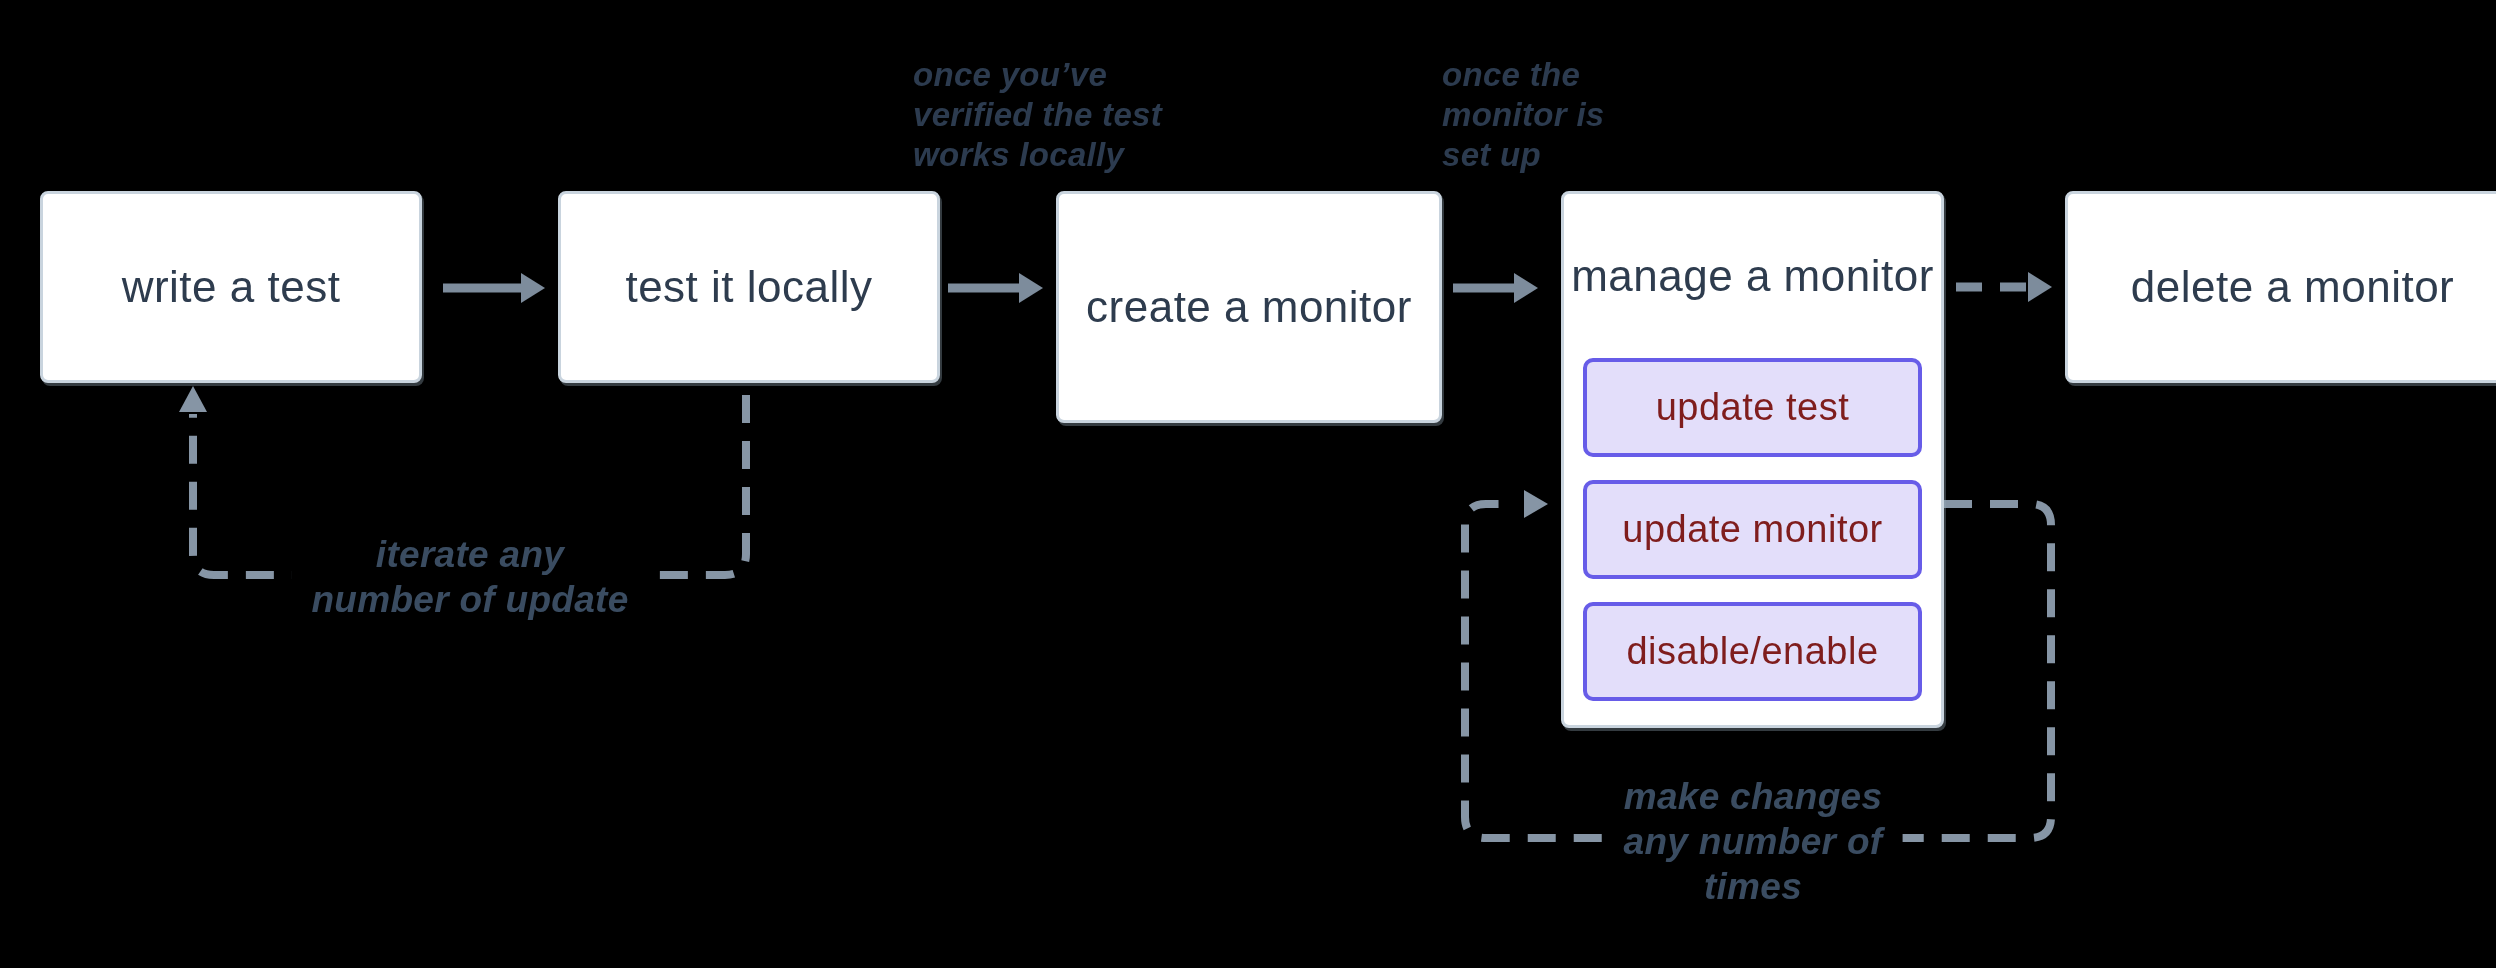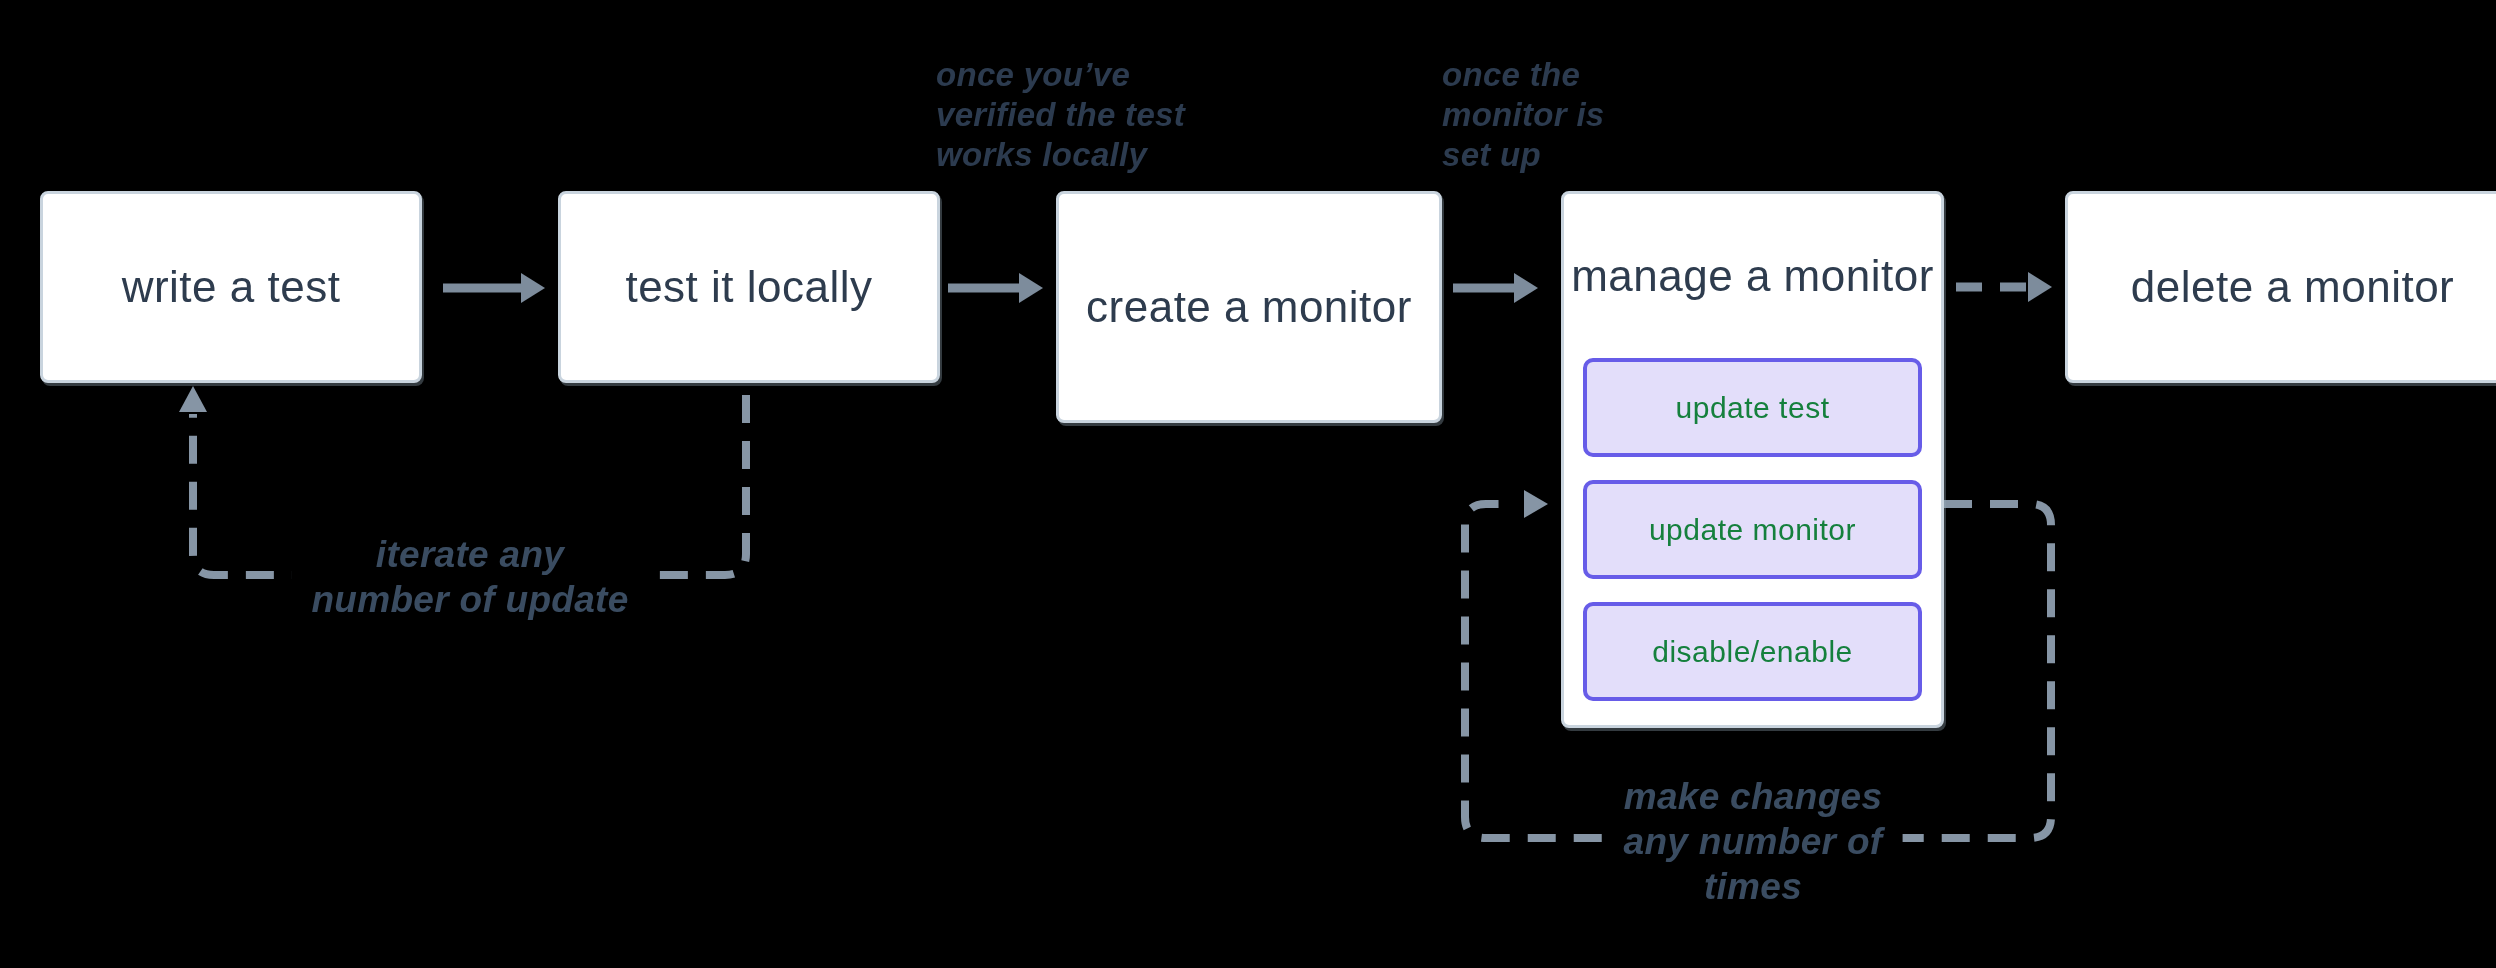--- a/index.html
+++ b/index.html
@@ -64,38 +64,38 @@
   }
   .sub-node {
     margin: 0 19px 23px 19px;
     height: 99px;
     background: #e3defa;
     border: 4px solid #675ce8;
     border-radius: 10px;
     display: flex; align-items: center; justify-content: center;
   }
   .sub-label {
-    font-size: 30px;
+    font-size: 38px;
     font-weight: 500;
-    color: #15803d;
+    color: #7f1d1d;
     letter-spacing: 0.5px;
     white-space: nowrap;
   }
 
   .annotation {
     position: absolute;
     z-index: 2;
     font-style: italic;
     font-weight: 700;
     font-size: 33px;
     line-height: 40px;
     color: #2c3b4f;
     letter-spacing: 0.3px;
   }
-  #annotation-verified { left: 936px;  top: 55px; }
+  #annotation-verified { left: 913px;  top: 55px; }
   #annotation-setup    { left: 1442px; top: 55px; }
   .annotation span { display: block; }
 
   .loop-label {
     position: absolute;
     z-index: 3;
     transform: translateX(-50%);
     background: #000000;
     padding: 4px 20px;
     font-size: 37px;

